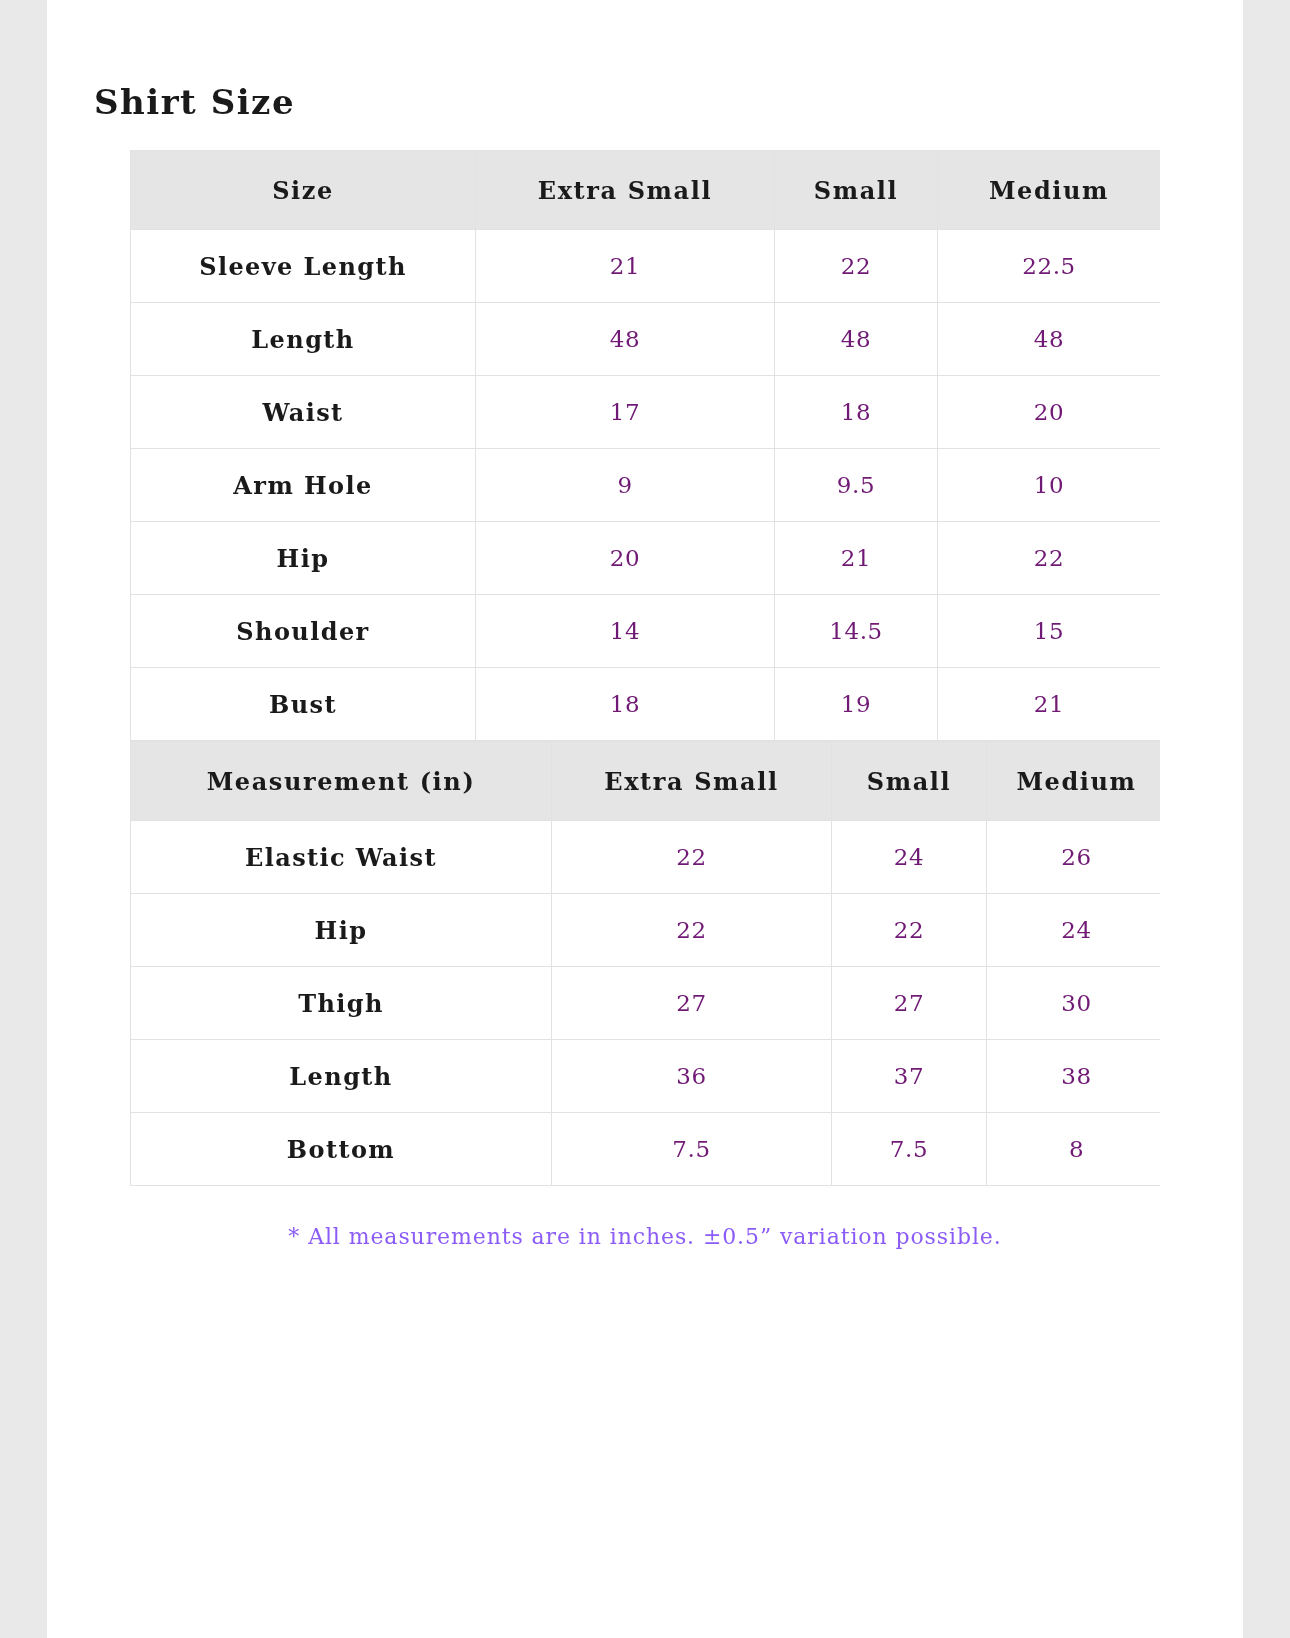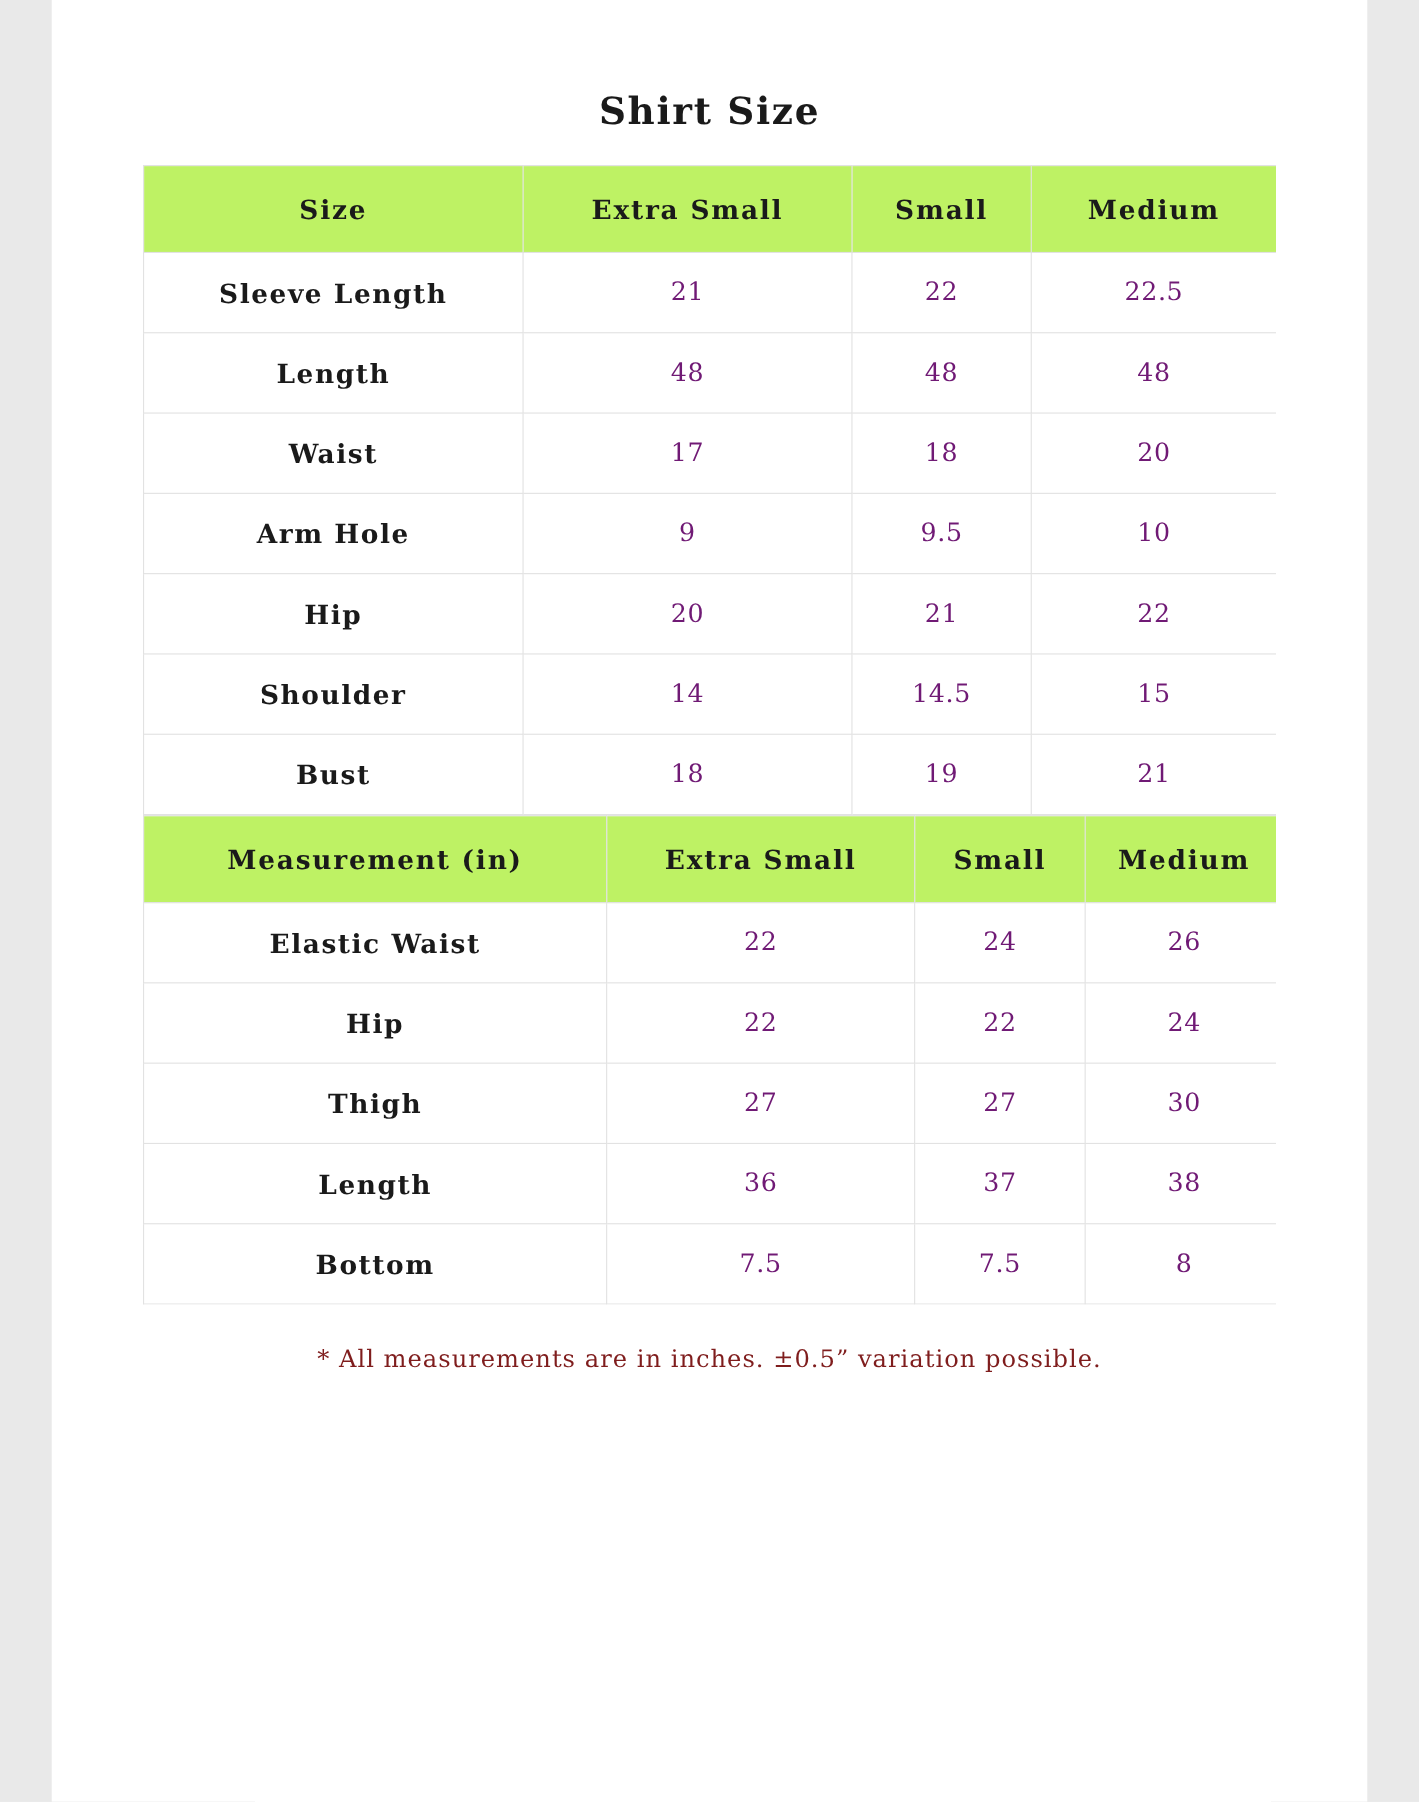--- a/index.html
+++ b/index.html
@@ -12,21 +12,20 @@
   }
   .page {
     width: 1196px;
     min-height: 1638px;
     margin: 0 auto;
     background: #ffffff;
     padding: 0 47px;
     position: relative;
   }
   .section-title {
-    text-align: center;
     font-size: 34px;
     font-weight: bold;
     letter-spacing: 1.5px;
     color: #1a1a1a;
     margin: 0;
     padding-top: 82px;
     padding-bottom: 28px;
   }
   .section-title.second {
     padding-top: 40px;
@@ -54,41 +53,41 @@
 
   th, td {
     border: 1px solid #e2e2e2;
     padding: 0;
     height: 73px;
     text-align: center;
     vertical-align: middle;
     color: #1a1a1a;
   }
   thead th {
-    background: #bef264;
+    background: #e5e5e5;
     font-size: 24px;
     font-weight: bold;
     letter-spacing: 1.6px;
     height: 79px;
   }
   tbody th.rowhead {
     font-size: 24px;
     font-weight: bold;
     letter-spacing: 1.4px;
   }
   tbody td.val {
     font-size: 23px;
     font-weight: normal;
     letter-spacing: 0.6px;
     color: #701a75;
   }
   .footnote {
     text-align: center;
     font-size: 22px;
-    color: #7f1d1d;
+    color: #8b5cf6;
     letter-spacing: 0.9px;
     padding-top: 38px;
     padding-bottom: 40px;
   }
 </style>
 </head>
 <body>
 
 <div class="page">
 

